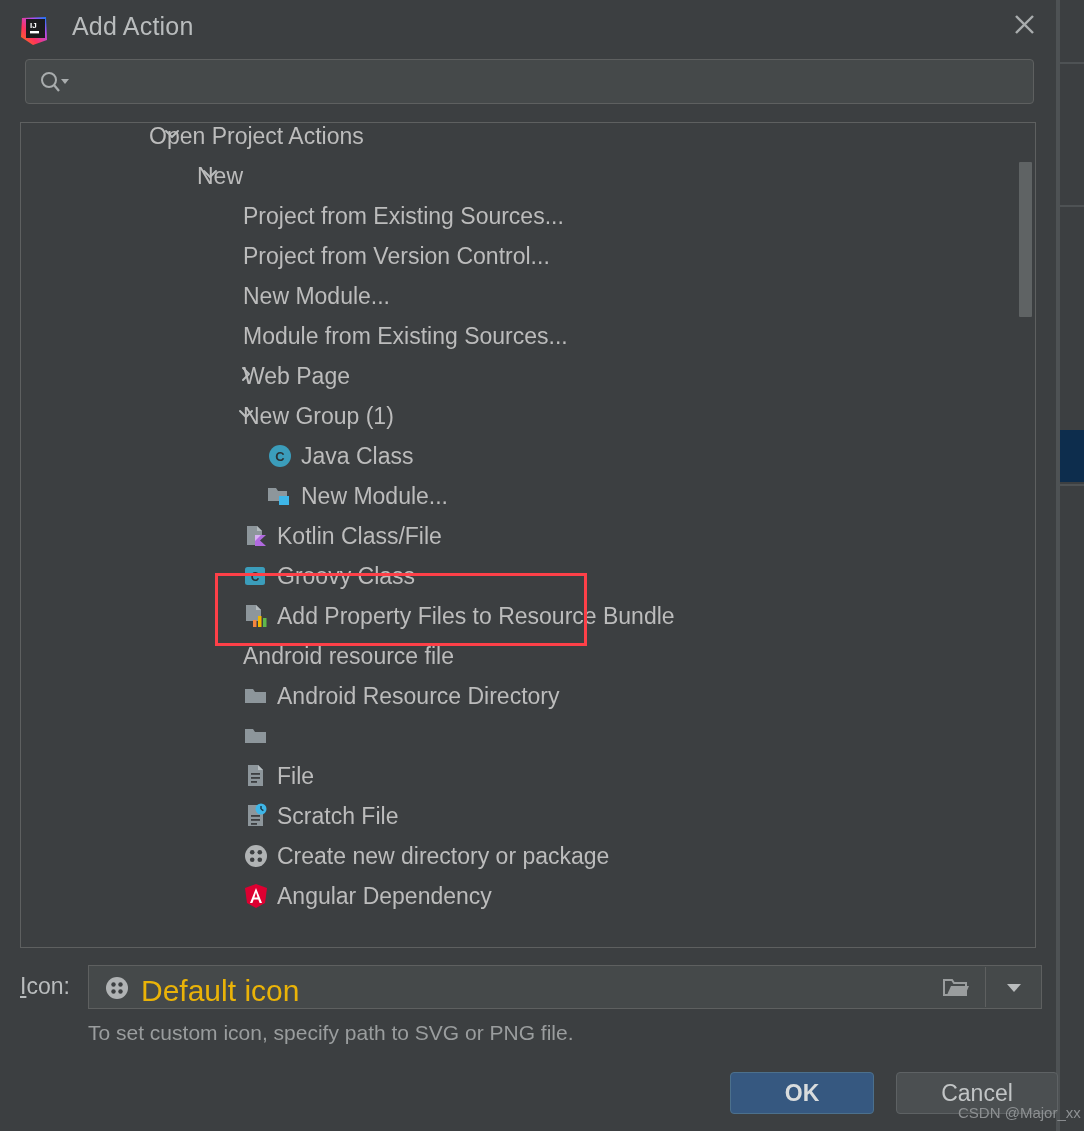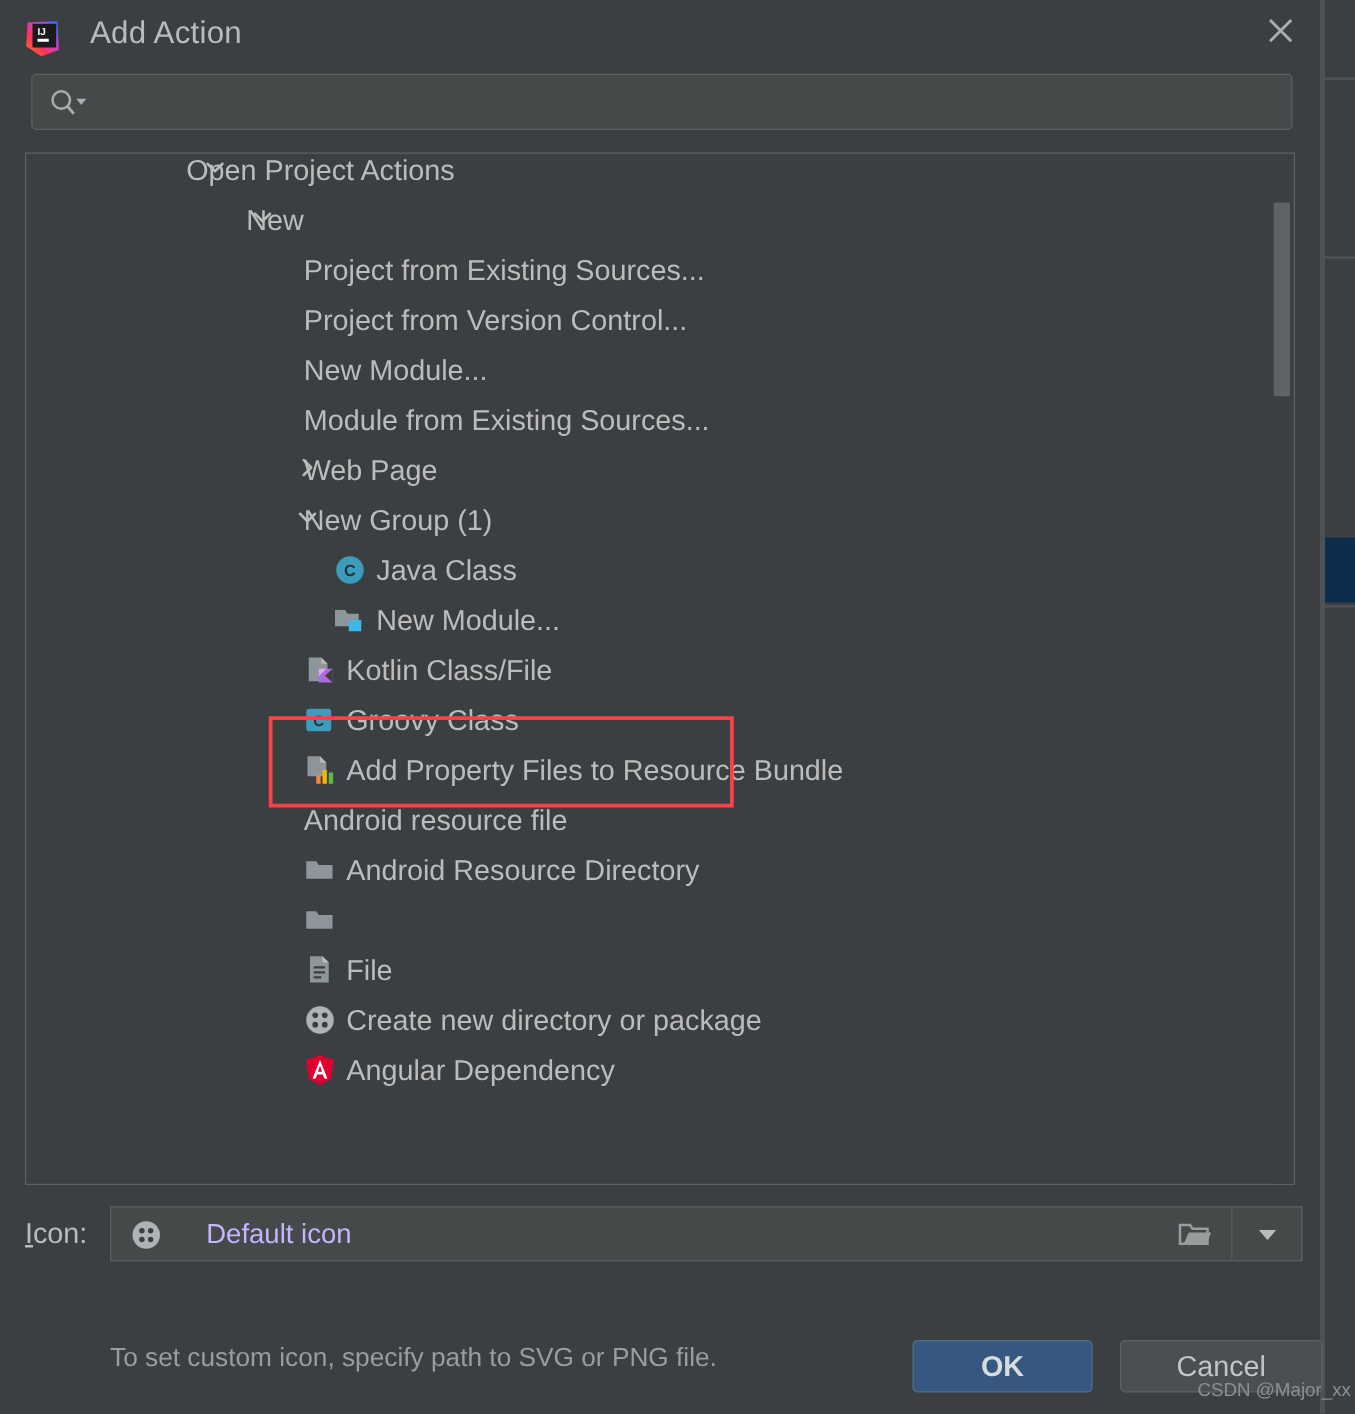--- a/index.html
+++ b/index.html
@@ -106,33 +106,33 @@
     font-size: 23px; color: #b9bcbd;
   }
   #icon-label u { text-decoration: underline; }
   #icon-combo {
     position: absolute; left: 88px; top: 965px; width: 954px; height: 44px;
     border: 1px solid #5e6060; background: #45494a; display: flex; align-items: center;
   }
   #icon-combo-value-icon { position: absolute; left: 16px; top: 10px; width: 24px; height: 24px; }
   #icon-combo-value {
     position: absolute; left: 52px; top: 8px;
-    font-size: 22px; color: #c4b5fd; margin-left: 24px;
+    font-size: 30px; color: #eab308;
   }
   #icon-browse-button {
     position: absolute; right: 57px; top: 0px; width: 56px; height: 42px;
     display: flex; align-items: center; justify-content: center; cursor: pointer;
   }
   #icon-combo-divider { position: absolute; right: 55px; top: 1px; width: 1px; height: 40px; background: #5e6060; }
   #icon-dropdown-button {
     position: absolute; right: 0px; top: 0px; width: 54px; height: 42px;
     display: flex; align-items: center; justify-content: center; cursor: pointer;
   }
   #icon-hint {
-    position: absolute; left: 88px; top: 1075px;
+    position: absolute; left: 88px; top: 1021px;
     font-size: 21px; color: #9a9d9e;
   }
 
   
   #ok-button {
     position: absolute; left: 730px; top: 1072px; width: 144px; height: 42px;
     background: #365880; border: 1px solid #4c708c; border-radius: 4px;
     color: #d9dcdd; font-size: 23px; font-weight: bold;
     display: flex; align-items: center; justify-content: center; cursor: pointer;
     font-family: "Liberation Sans", sans-serif;
@@ -306,20 +306,33 @@
                 <path d="M5,2 L15,2 L20,7 L20,23 L5,23 Z" fill="#8d969b"></path>
                 <path d="M15,2 L20,7 L15,7 Z" fill="#b8bfc2"></path>
                 <rect x="8" y="10" width="9" height="1.8" fill="#3c3f41"></rect>
                 <rect x="8" y="14" width="9" height="1.8" fill="#3c3f41"></rect>
                 <rect x="8" y="18" width="6" height="1.8" fill="#3c3f41"></rect>
               </svg></span>
             <span class="row-label">File</span>
           </div>
           <div class="tree-row ind-2">
             <span class="row-icon"><svg width="26" height="26" viewBox="0 0 26 26">
+                <path d="M5,2 L15,2 L20,7 L20,23 L5,23 Z" fill="#8d969b"></path>
+                <path d="M15,2 L20,7 L15,7 Z" fill="#b8bfc2"></path>
+                <rect x="8" y="12" width="9" height="1.8" fill="#3c3f41"></rect>
+                <rect x="8" y="16" width="9" height="1.8" fill="#3c3f41"></rect>
+                <rect x="8" y="20" width="6" height="1.8" fill="#3c3f41"></rect>
+                <circle cx="18" cy="6" r="5.5" fill="#3eb6e8"></circle>
+                <line x1="18" y1="3" x2="18" y2="6" stroke="#1c3b4a" stroke-width="1.5"></line>
+                <line x1="18" y1="6" x2="20.4" y2="7.6" stroke="#1c3b4a" stroke-width="1.5"></line>
+              </svg></span>
+            <span class="row-label">Scratch File</span>
+          </div>
+          <div class="tree-row ind-2">
+            <span class="row-icon"><svg width="26" height="26" viewBox="0 0 26 26">
                 <circle cx="13" cy="13" r="11" fill="#b0b3b4"></circle>
                 <circle cx="9.2" cy="9.2" r="2.3" fill="#3c3f41"></circle>
                 <circle cx="16.8" cy="9.2" r="2.3" fill="#3c3f41"></circle>
                 <circle cx="9.2" cy="16.8" r="2.3" fill="#3c3f41"></circle>
                 <circle cx="16.8" cy="16.8" r="2.3" fill="#3c3f41"></circle>
               </svg></span>
             <span class="row-label">Create new directory or package</span>
           </div>
           <div class="tree-row ind-2">
             <span class="row-icon"><svg width="26" height="26" viewBox="0 0 26 26">

